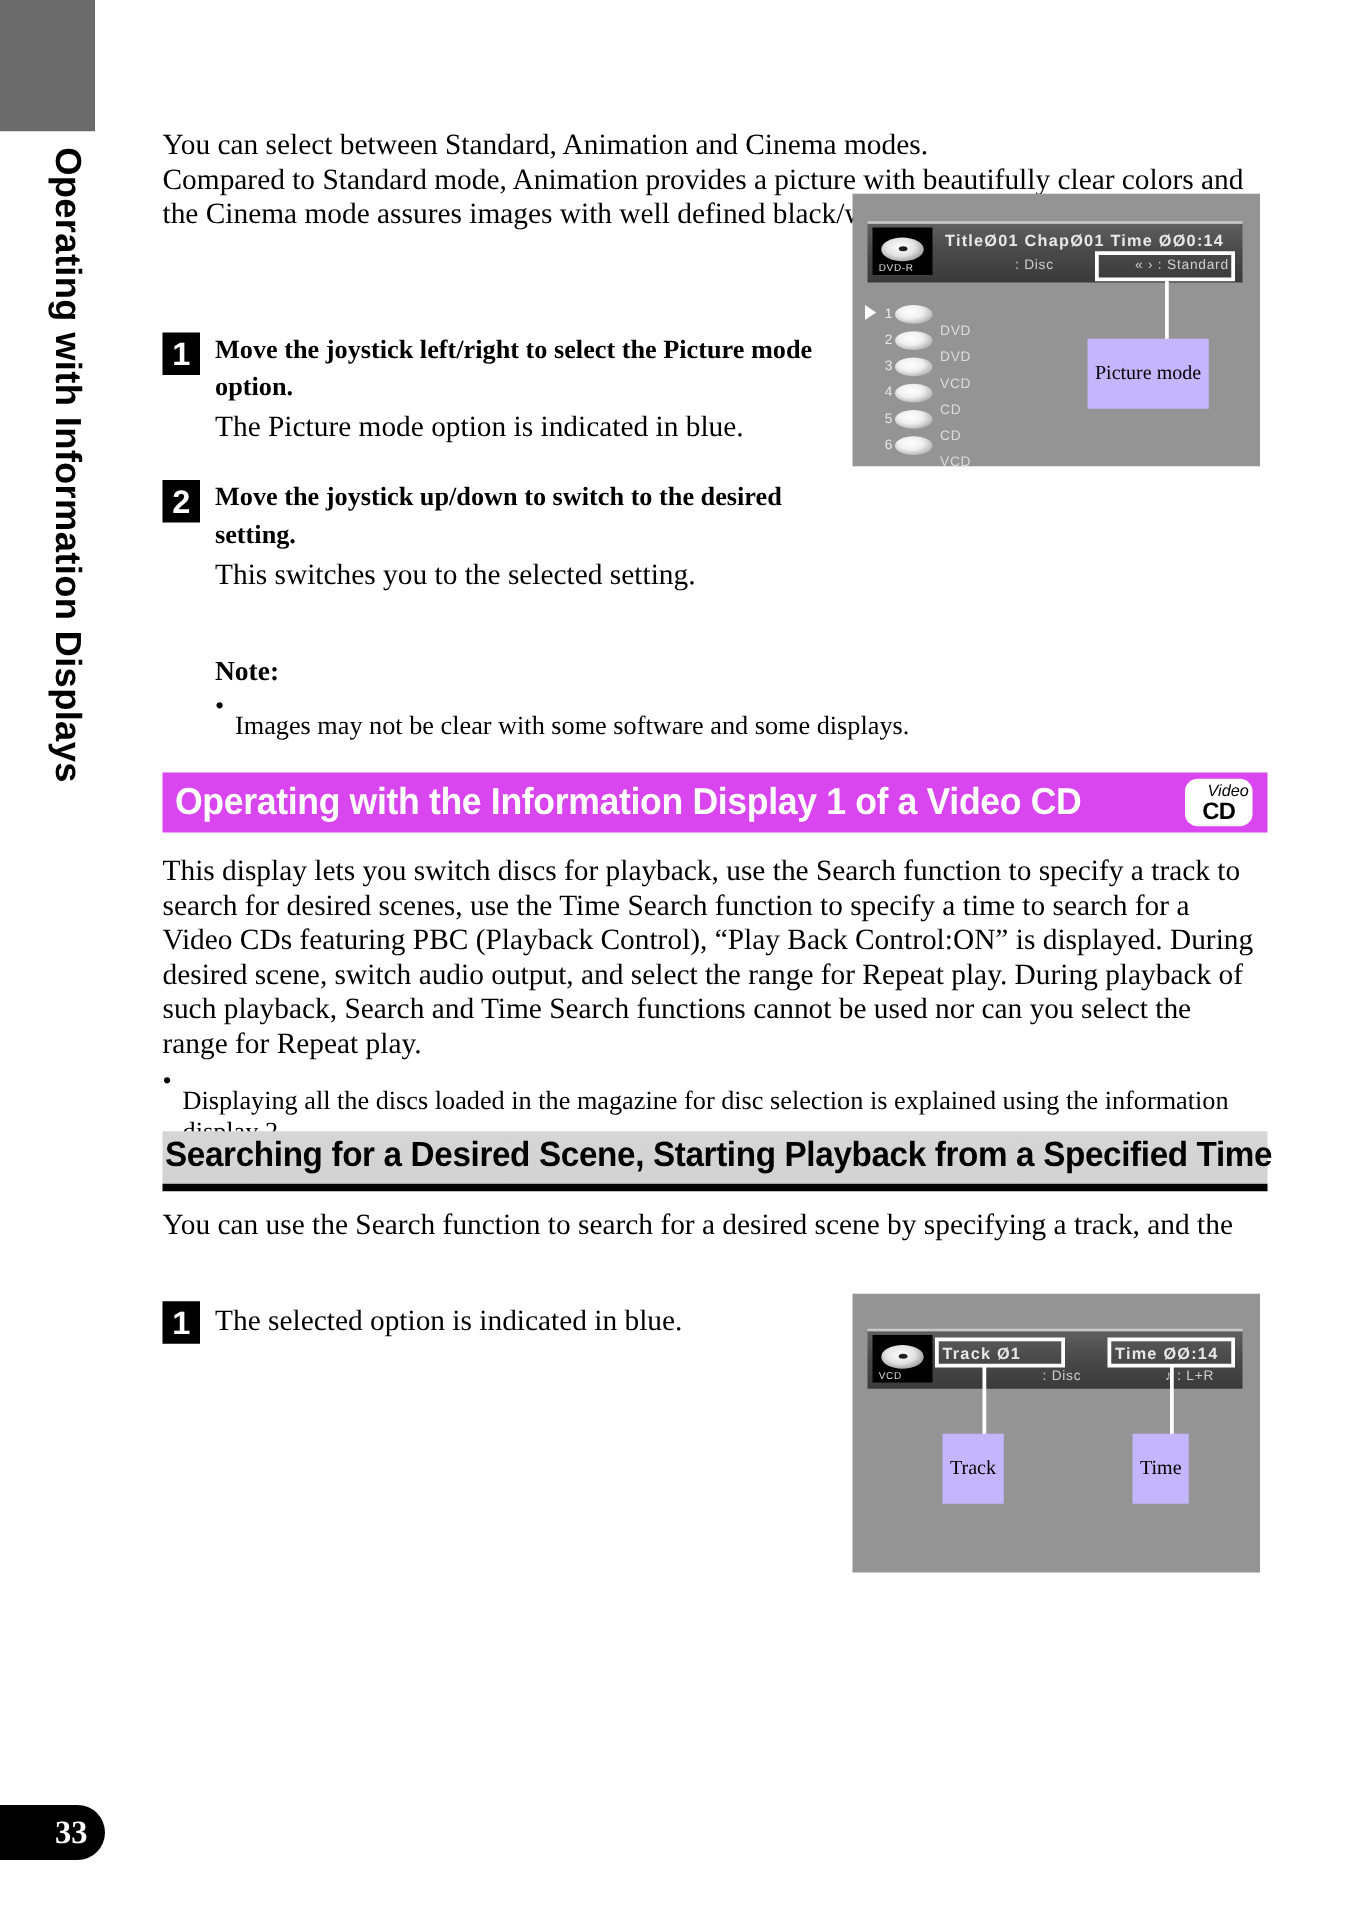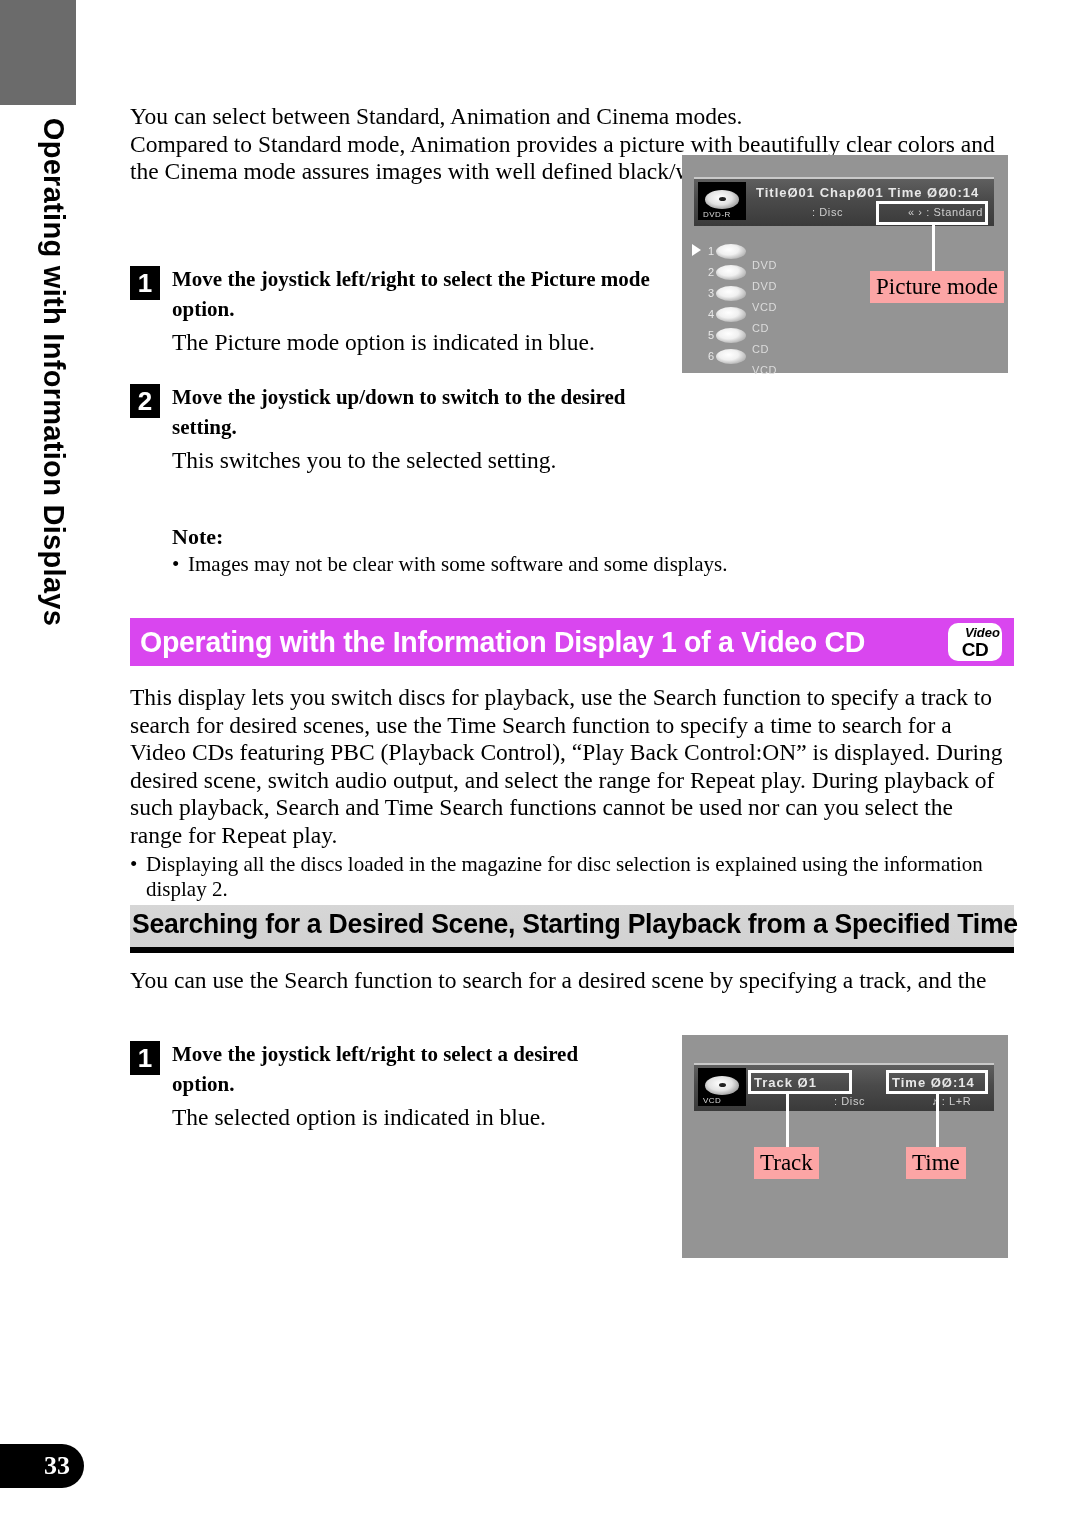--- a/index.html
+++ b/index.html
@@ -103,21 +103,21 @@
     width: 54px;
     height: 38px;
     background: #fff;
     border-radius: 10px;
     text-align: center;
     overflow: hidden;
   }
   .vcd-logo .v1 {
     display: block;
     font-family: "Liberation Sans", "DejaVu Sans", sans-serif;
-    font-weight: bold;
+    font-weight: normal;
     font-size: 13px;
     line-height: 14px;
     margin-top: 3px;
     color: #000;
     font-style: italic;
     padding-left: 15px;
   }
   .vcd-logo .v2 {
     display: block;
     font-family: "Liberation Sans", "DejaVu Sans", sans-serif;
@@ -136,21 +136,21 @@
   }
   .body-text p { margin: 0; }
 
   .bullet-row {
     display: flex;
     font-size: 21px;
     line-height: 25px;
     margin-top: 2px;
   }
   .bullet-row .dot { width: 16px; flex: none; }
-  .bullet-row .btxt { flex: 1; }
+  .bullet-row .btxt { flex: 1; margin-top: 16px; }
 
   
   .step {
     display: flex;
     margin-top: 4px;
   }
   .step-num {
     width: 30px;
     height: 34px;
     background: #000;
@@ -245,26 +245,26 @@
     border: 3px solid #ffffff;
     box-sizing: border-box;
   }
   .callout-line {
     position: absolute;
     width: 3px;
     background: #ffffff;
   }
   .callout-label {
     position: absolute;
-    background: #fca5a5;
+    background: #c4b5fd;
     color: #000;
     font-family: "Liberation Serif", "DejaVu Serif", serif;
-    font-size: 23px;
+    font-size: 16px;
     line-height: 28px;
-    padding: 2px 6px;
+    padding: 14px 6px;
     white-space: nowrap;
   }
 
   .disc-list {
     position: absolute;
     left: 10px;
     top: 86px;
   }
   .disc-item {
     display: flex;
@@ -456,21 +456,20 @@
     </div>
 
     <div class="body-text">
       <p>You can use the Search function to search for a desired scene by specifying a track, and the</p>
     </div>
   </div>
 
   <div class="step" style="position:absolute; left:0; top:1035px; width:510px;">
     <div class="step-num">1</div>
     <div class="step-body">
-      <div class="step-title">Move the joystick left/right to select a desired option.</div>
       <div class="step-desc">The selected option is indicated in blue.</div>
     </div>
   </div>
 
   <div class="shot" style="left:552px; top:1035px; width:326px; height:223px;">
 
     <div class="osd-bar" style="left:12px; top:28px; width:300px; height:46px;">
       <div class="osd-disc">
         <div class="ellipse"></div>
         <div class="hole"></div>

